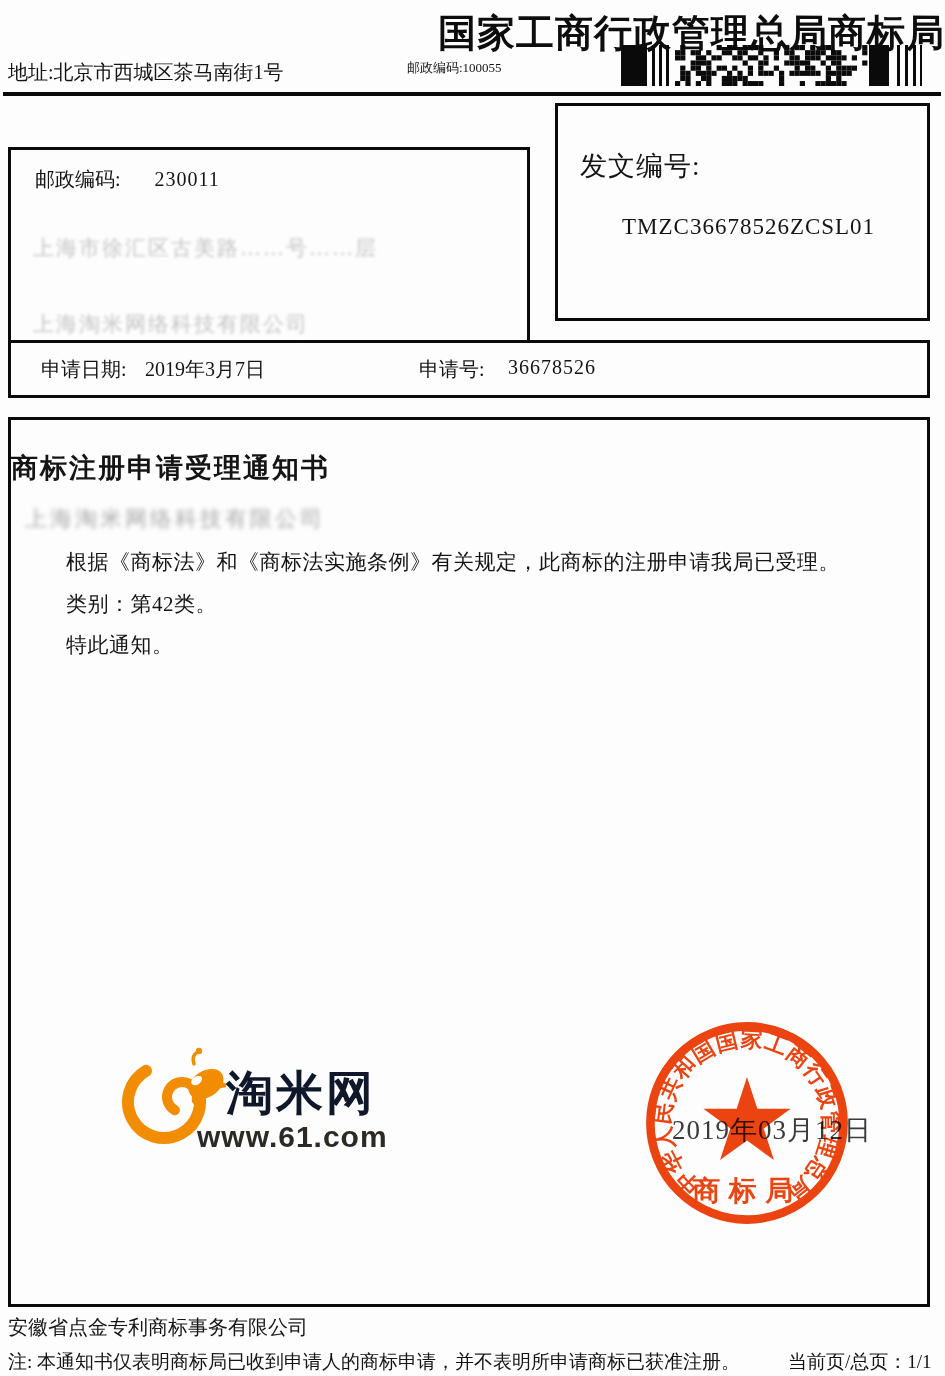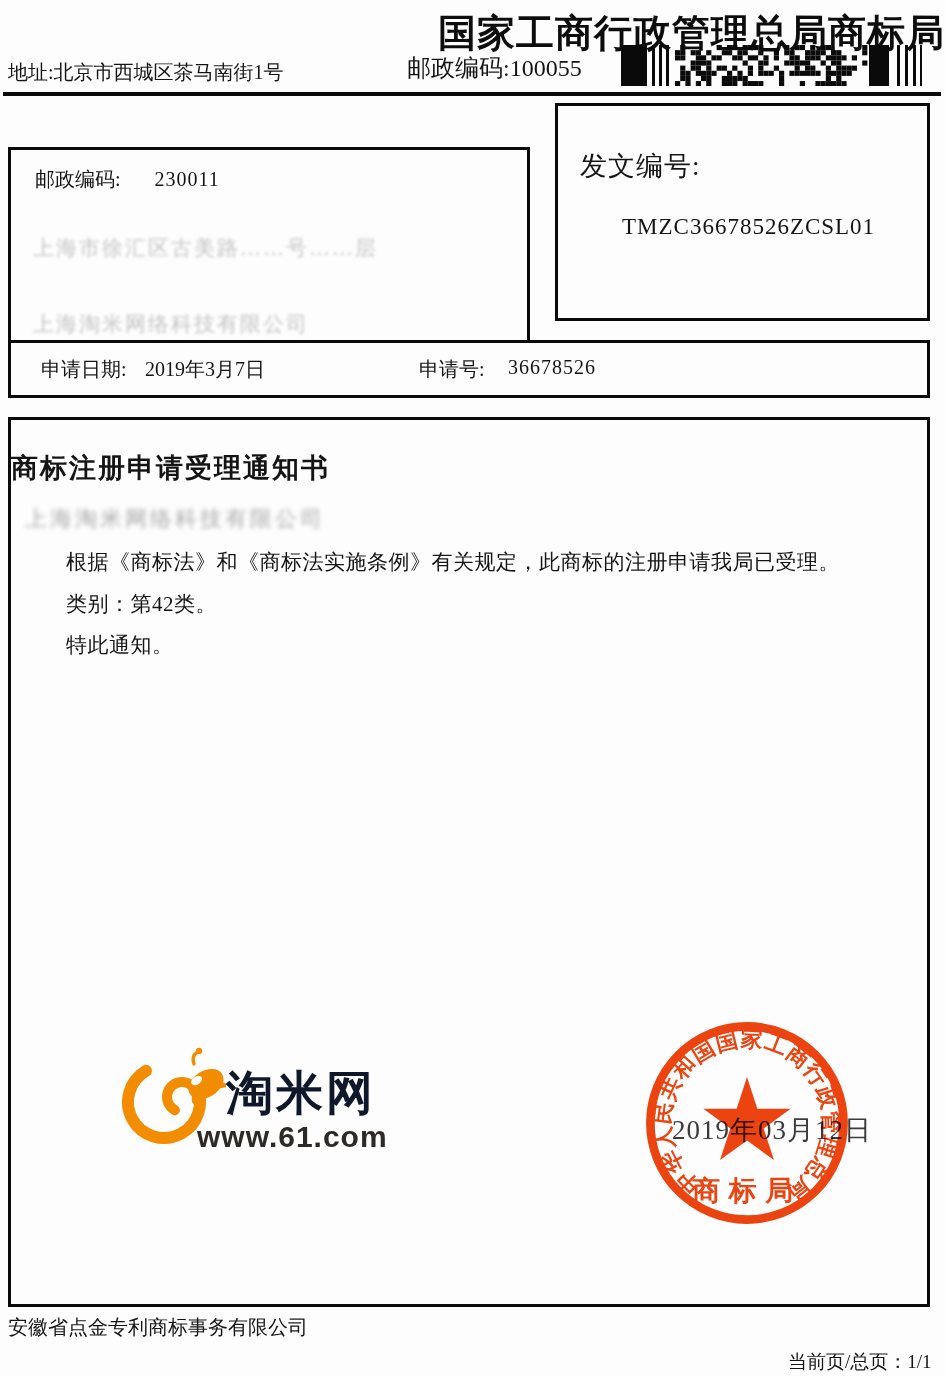--- a/index.html
+++ b/index.html
@@ -6,21 +6,21 @@
   #page{
     position:relative;width:945px;height:1376px;background:#fdfdfd;
     font-family:"Liberation Serif", serif;color:#141414;overflow:hidden;
     margin:0 auto;
   }
   .abs{position:absolute;}
   
   .hdr-title{top:8px;left:0;width:945px;text-align:right;
     font-family:"Liberation Sans", sans-serif;font-weight:bold;font-size:38px;letter-spacing:1px;color:#0d0d0d;}
   .hdr-address{top:59px;left:8px;font-size:20px;}
-  .hdr-postal{top:52px;left:407px;font-size:24px;text-align:right;}
+  .hdr-postal{top:59px;left:407px;font-size:13px;text-align:right;}
   .hdr-rule{top:92px;left:3px;width:938px;height:4px;background:#0a0a0a;}
   
   .box{border:3px solid #0a0a0a;box-sizing:border-box;background:#fdfdfd;}
   .box-recipient{left:8px;top:103px;width:522px;height:218px;margin-top:44px;}
   .box-docno{left:555px;top:103px;width:375px;height:218px;}
   .recipient-postal{left:24px;top:16px;font-size:20px;}
   .recipient-postal .val{margin-left:34px;letter-spacing:1px;}
   .faded1{left:22px;top:84px;font-size:21px;}
   .faded2{left:22px;top:160px;font-size:21px;}
   .faded{color:#c3c3c3;filter:blur(1.7px);letter-spacing:2px;}
@@ -280,15 +280,16 @@
     </defs>
     <circle cx="115" cy="115" r="101" fill="none" stroke="#ee4411" stroke-width="9"></circle>
     <text font-family="Liberation Serif, serif" font-size="23" font-weight="bold" fill="#ee4411" letter-spacing="1">
       <textPath href="#ringPath" startOffset="0">中华人民共和国国家工商行政管理总局</textPath>
     </text>
     <polygon fill="#ee4411" points="115,67 125.8,100.2 160.6,100.2 132.4,120.7 143.2,153.8 115,133.3 86.8,153.8 97.6,120.7 69.4,100.2 104.2,100.2"></polygon>
     <text x="115" y="196" text-anchor="middle" font-family="Liberation Serif, serif" font-size="29" font-weight="bold" fill="#ee4411" letter-spacing="9">商标局</text>
   </svg>
 
   <div class="abs footer-agent">安徽省点金专利商标事务有限公司</div>
+  <div class="abs footer-note">注: 本通知书仅表明商标局已收到申请人的商标申请，并不表明所申请商标已获准注册。</div>
   <div class="abs footer-page">当前页/总页：1/1</div>
 
 </div>
 
 </body></html>

